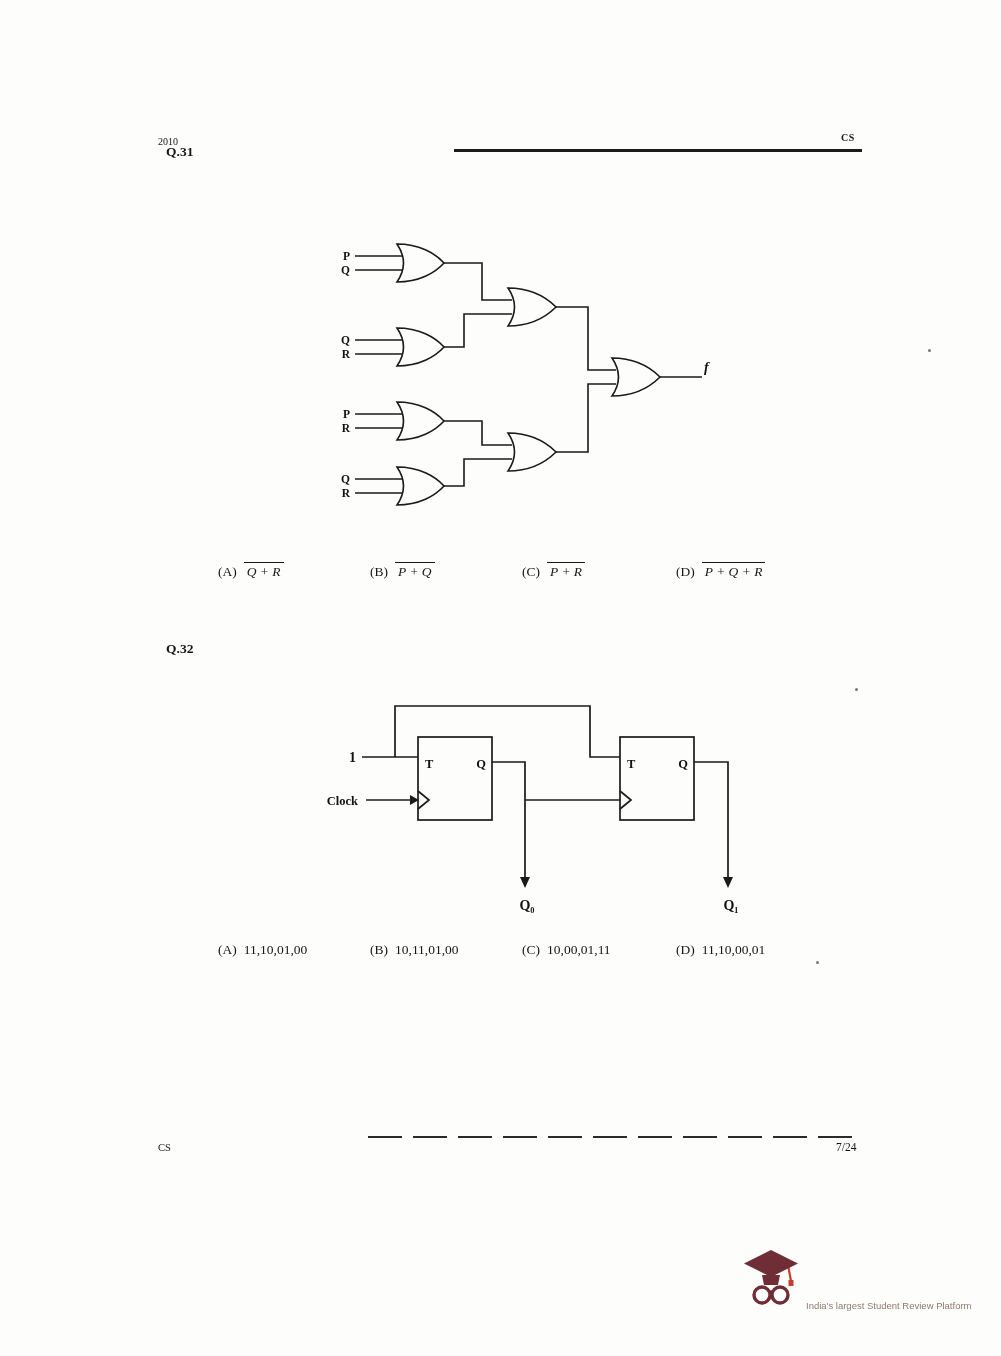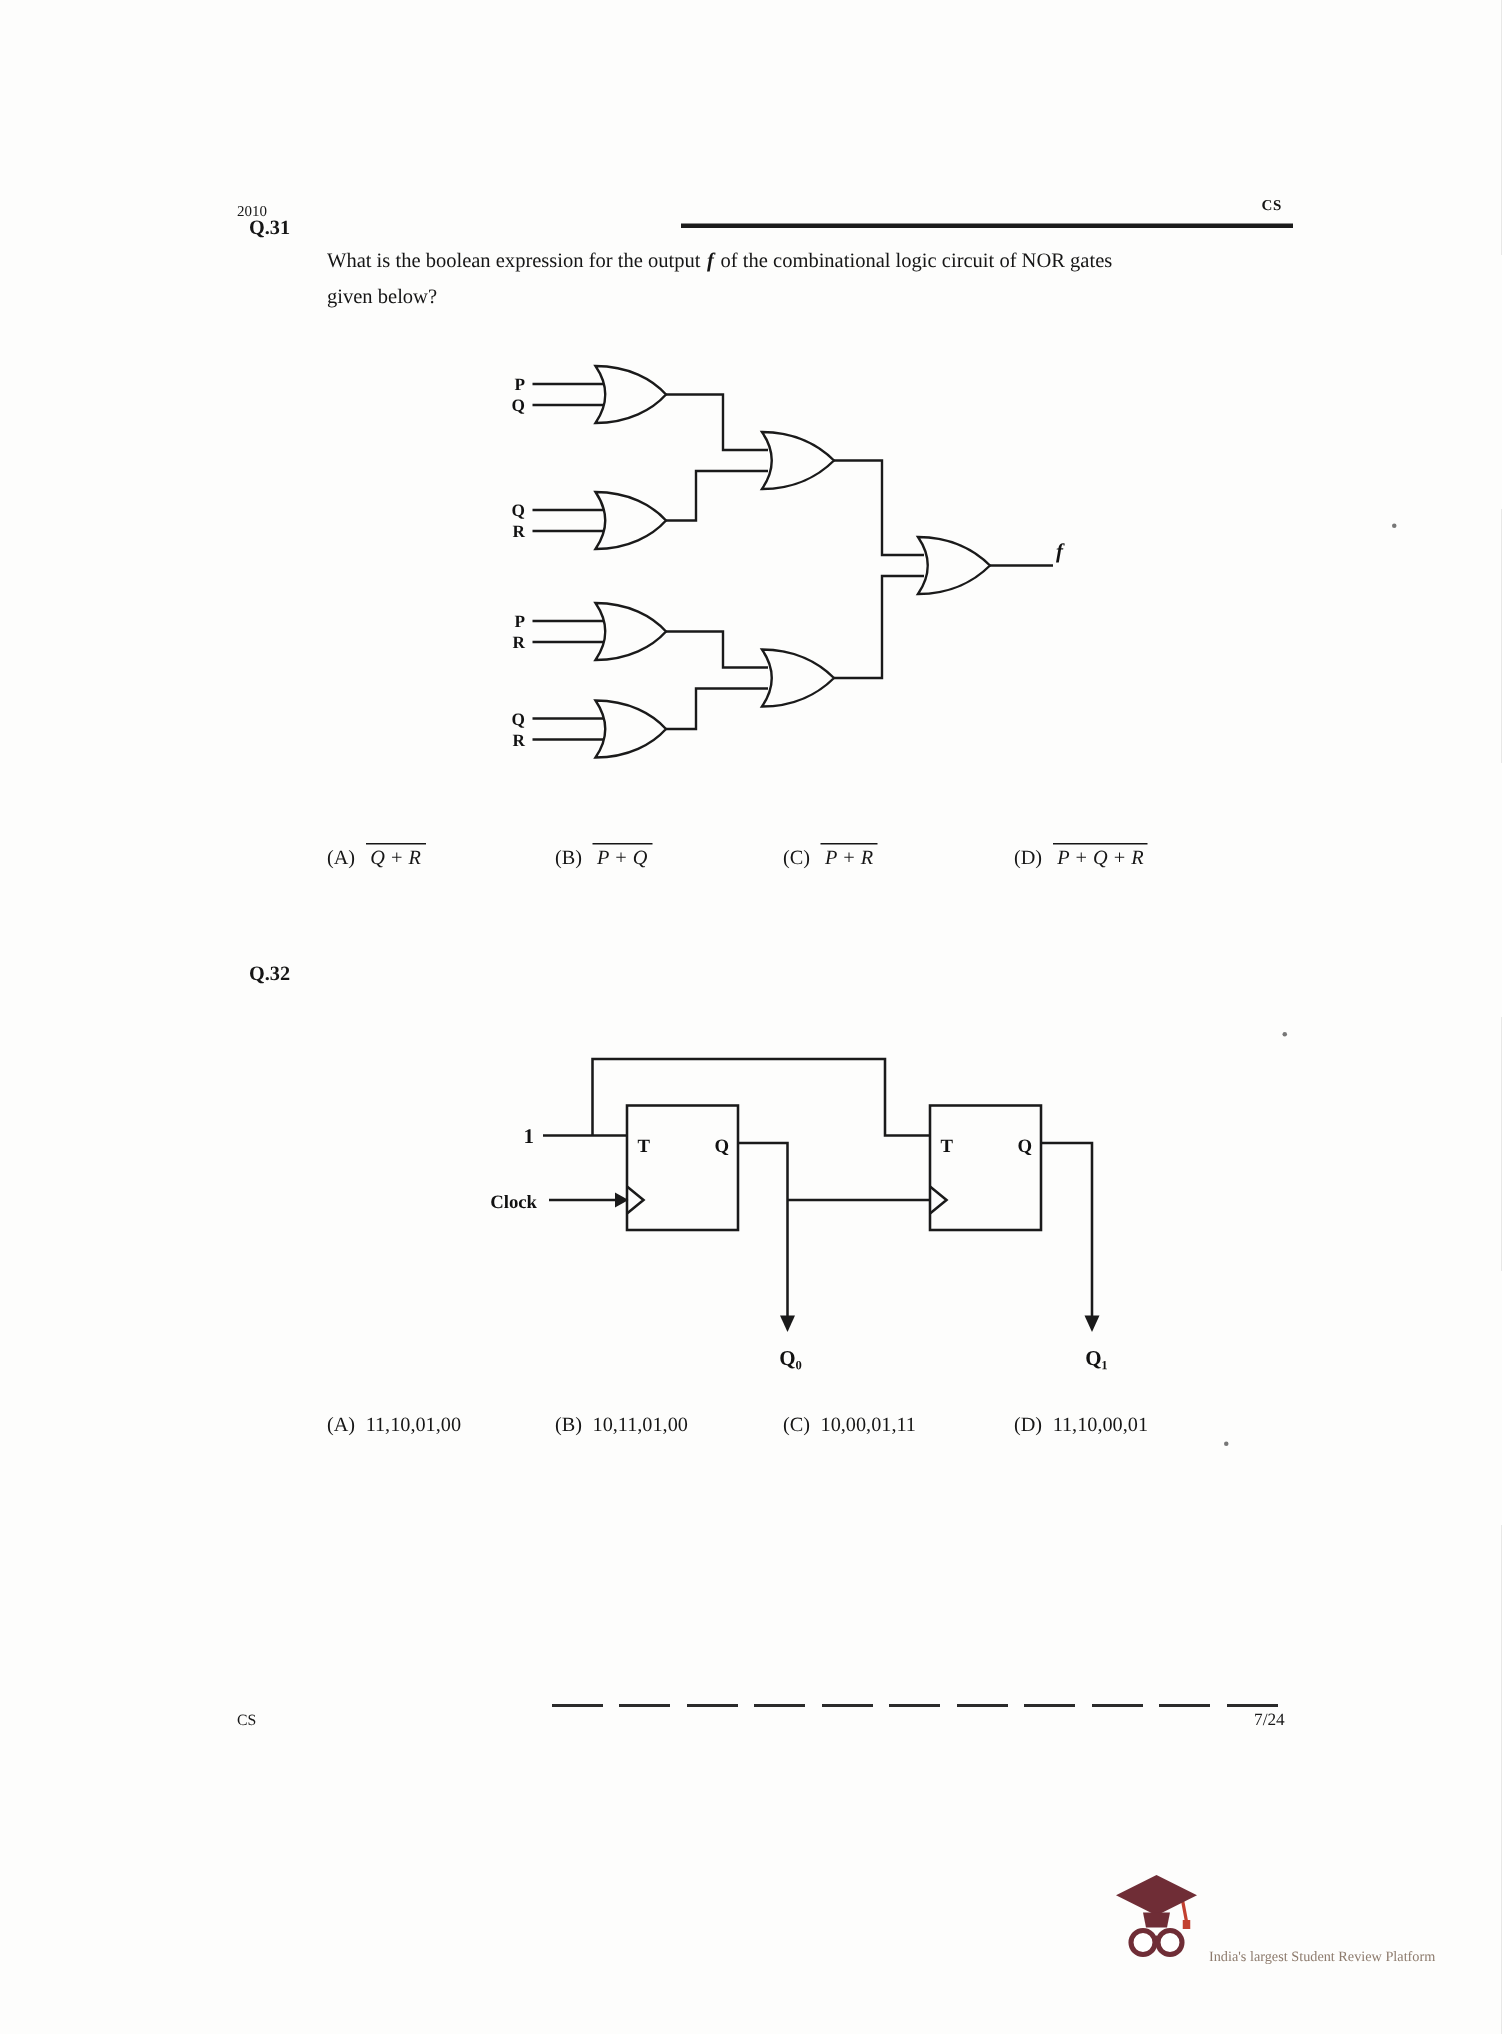--- a/index.html
+++ b/index.html
@@ -38,42 +38,35 @@
 
   .ftr-rule  { left:368px; top:1136px; width:494px; height:2px;
                background:repeating-linear-gradient(90deg,#2b2b2b 0 34px,transparent 34px 45px); }
   .ftr-left  { left:158px; top:1142px; font-size:10.5px; }
   .ftr-right { left:836px; top:1141px; font-size:11.5px; }
 
   .logo { left:742px; top:1248px; width:245px; height:76px; }
   .brand-row { position:absolute; left:62px; top:12px; font-family:"Liberation Sans","DejaVu Sans",sans-serif; color:#ee5a29; white-space:nowrap; }
   .brand { font-size:28px; letter-spacing:-.5px; }
   .brand-dom { font-size:9.5px; vertical-align:8px; margin-left:1px; }
-  .tagline { position:absolute; left:64px; top:52px; font-family:Liberation Serif, serif; font-size:9.5px; color:#8d7b6d; white-space:nowrap; }
+  .tagline { position:absolute; left:64px; top:52px; font-family:Liberation Sans, sans-serif; font-size:9.5px; color:#8d7b6d; white-space:nowrap; }
 
   .speck { background:#777; border-radius:50%; width:3px; height:3px; }
   .sp1 { left:928px; top:349px; } .sp2 { left:855px; top:688px; } .sp3 { left:816px; top:961px; }
 </style>
 </head>
 <body>
 
 <div class="page">
 
   <div class="abs hdr-left">2010</div>
   <div class="abs hdr-right">CS</div>
   <div class="abs hdr-rule"></div>
 
   <div class="abs qnum q31-num">Q.31</div>
-  <p class="abs qtext q31-text">
-    <span>What is the boolean expression for the output</span>
-    <span class="fsym">f</span>
-    <span>of the combinational logic circuit of NOR gates</span>
-    <br>
-    <span>given below?</span>
-  </p>
 
   <svg class="abs c1" width="390" height="285" viewBox="330 235 390 285">
     <g stroke="#1a1a1a" stroke-width="1.6" fill="none">
 
       <path d="M355 256 H402"></path>
       <path d="M355 270 H402"></path>
       <path d="M355 340 H402"></path>
       <path d="M355 354 H402"></path>
       <path d="M355 414 H402"></path>
       <path d="M355 428 H402"></path>

